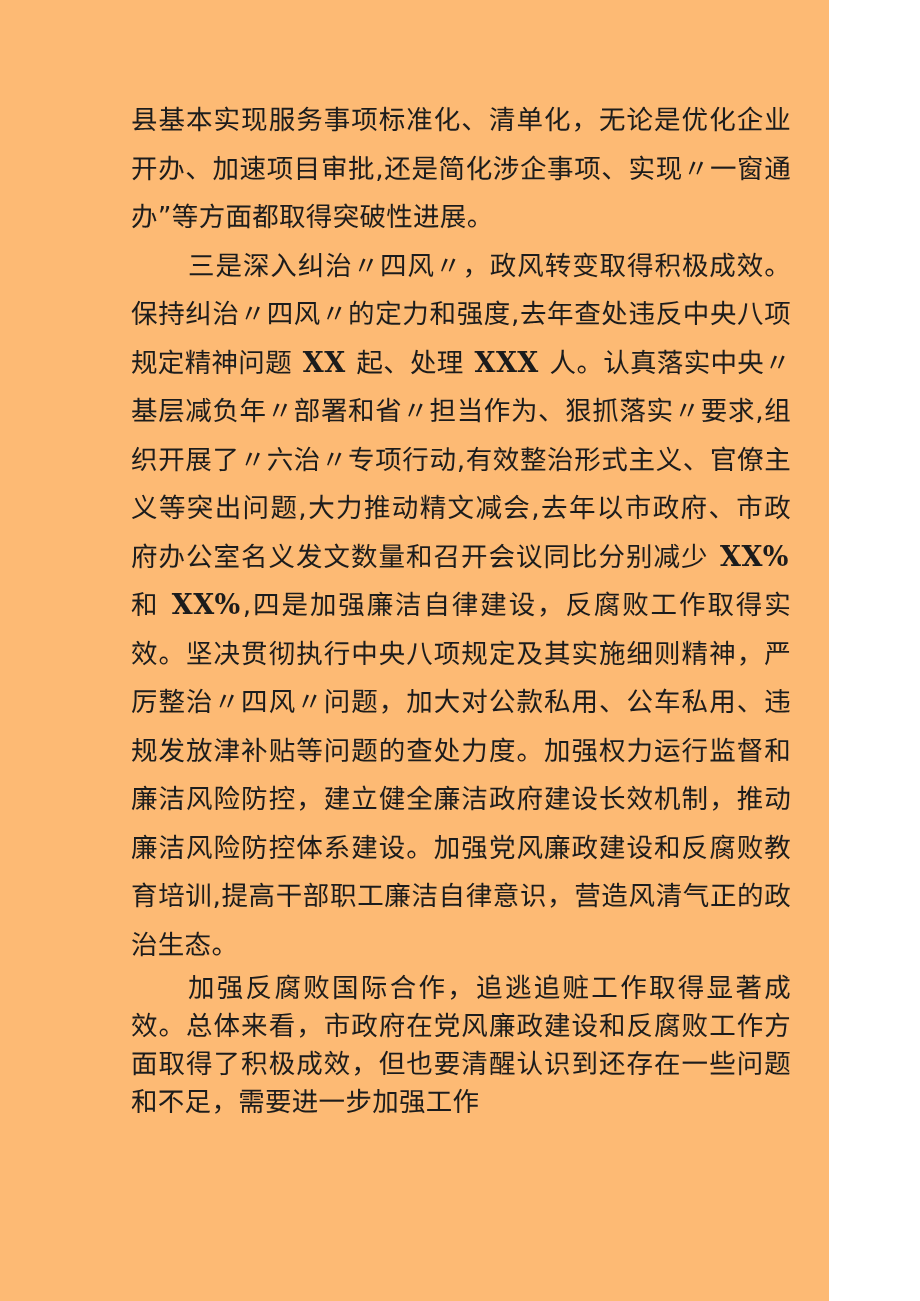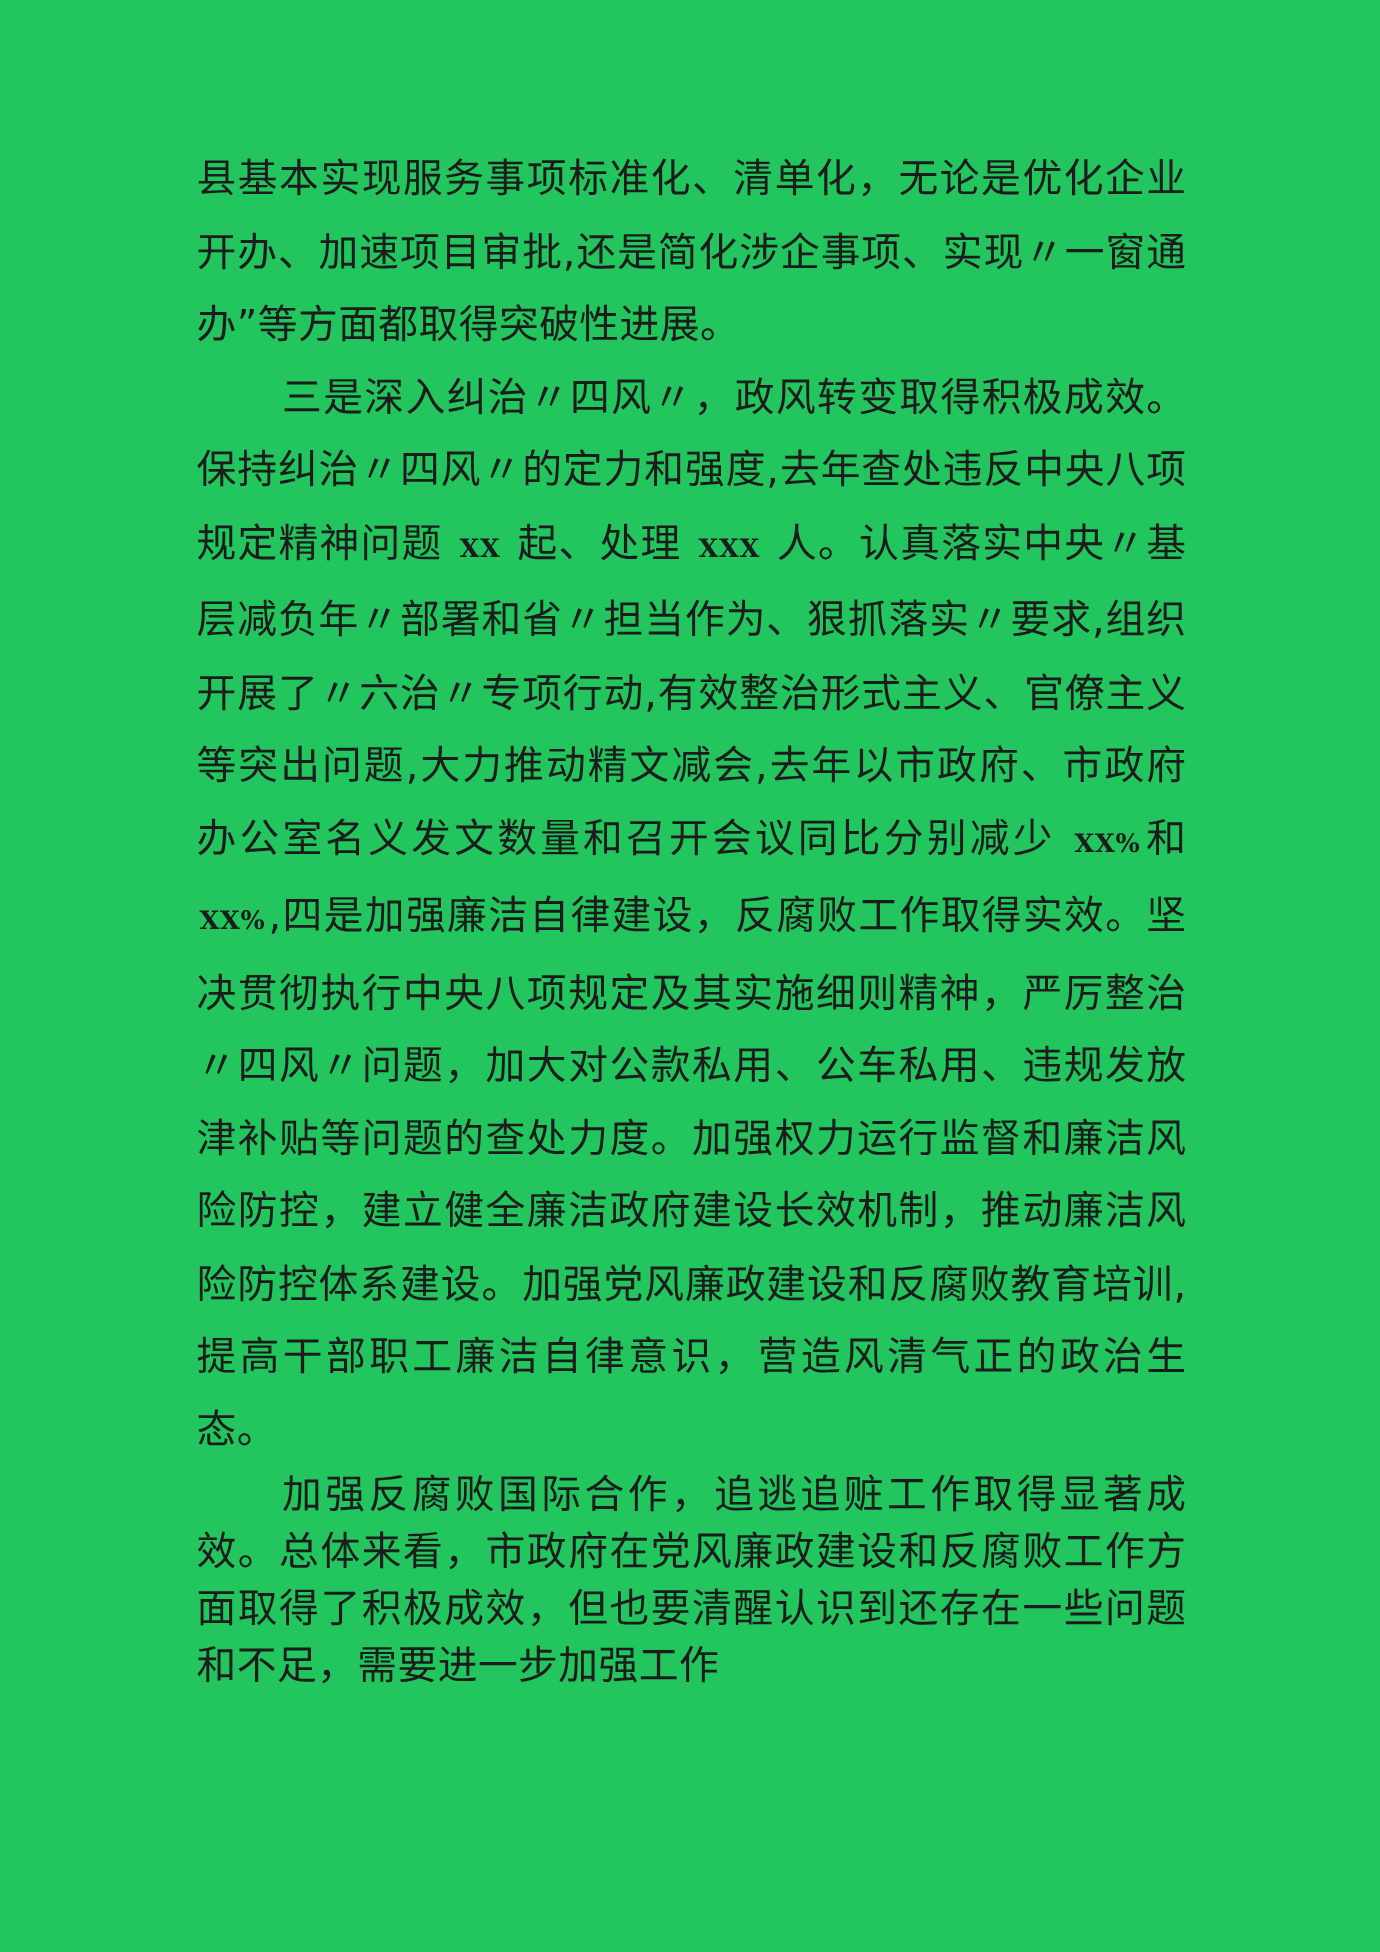--- a/index.html
+++ b/index.html
@@ -12,23 +12,23 @@
   body {
     width: 920px;
     height: 1301px;
     overflow: hidden;
     font-family: "DejaVu Sans", sans-serif;
     color: #1b1b1b;
   }
 
   .page {
     position: relative;
-    width: 920px;
+    width: 829px;
     height: 1301px;
-    background: #22c55e;
+    background: #fdba74;
     box-sizing: border-box;
   }
 
   .doc-body {
     position: absolute;
     left: 131px;
     top: 96px;
     width: 660px;
   }
 
@@ -51,21 +51,21 @@
 
   
   .para.tight {
     line-height: 38px;
   }
 
   
   b.ph {
     font-family: "DejaVu Serif", "Liberation Serif", serif;
     font-weight: 700;
-    font-size: 17px;
+    font-size: 27px;
     letter-spacing: 0.5px;
     padding: 0 2px;
     margin-top: 17px;
   }
 </style>
 </head>
 <body>
 
 <div class="page">
   <div class="doc-body">

